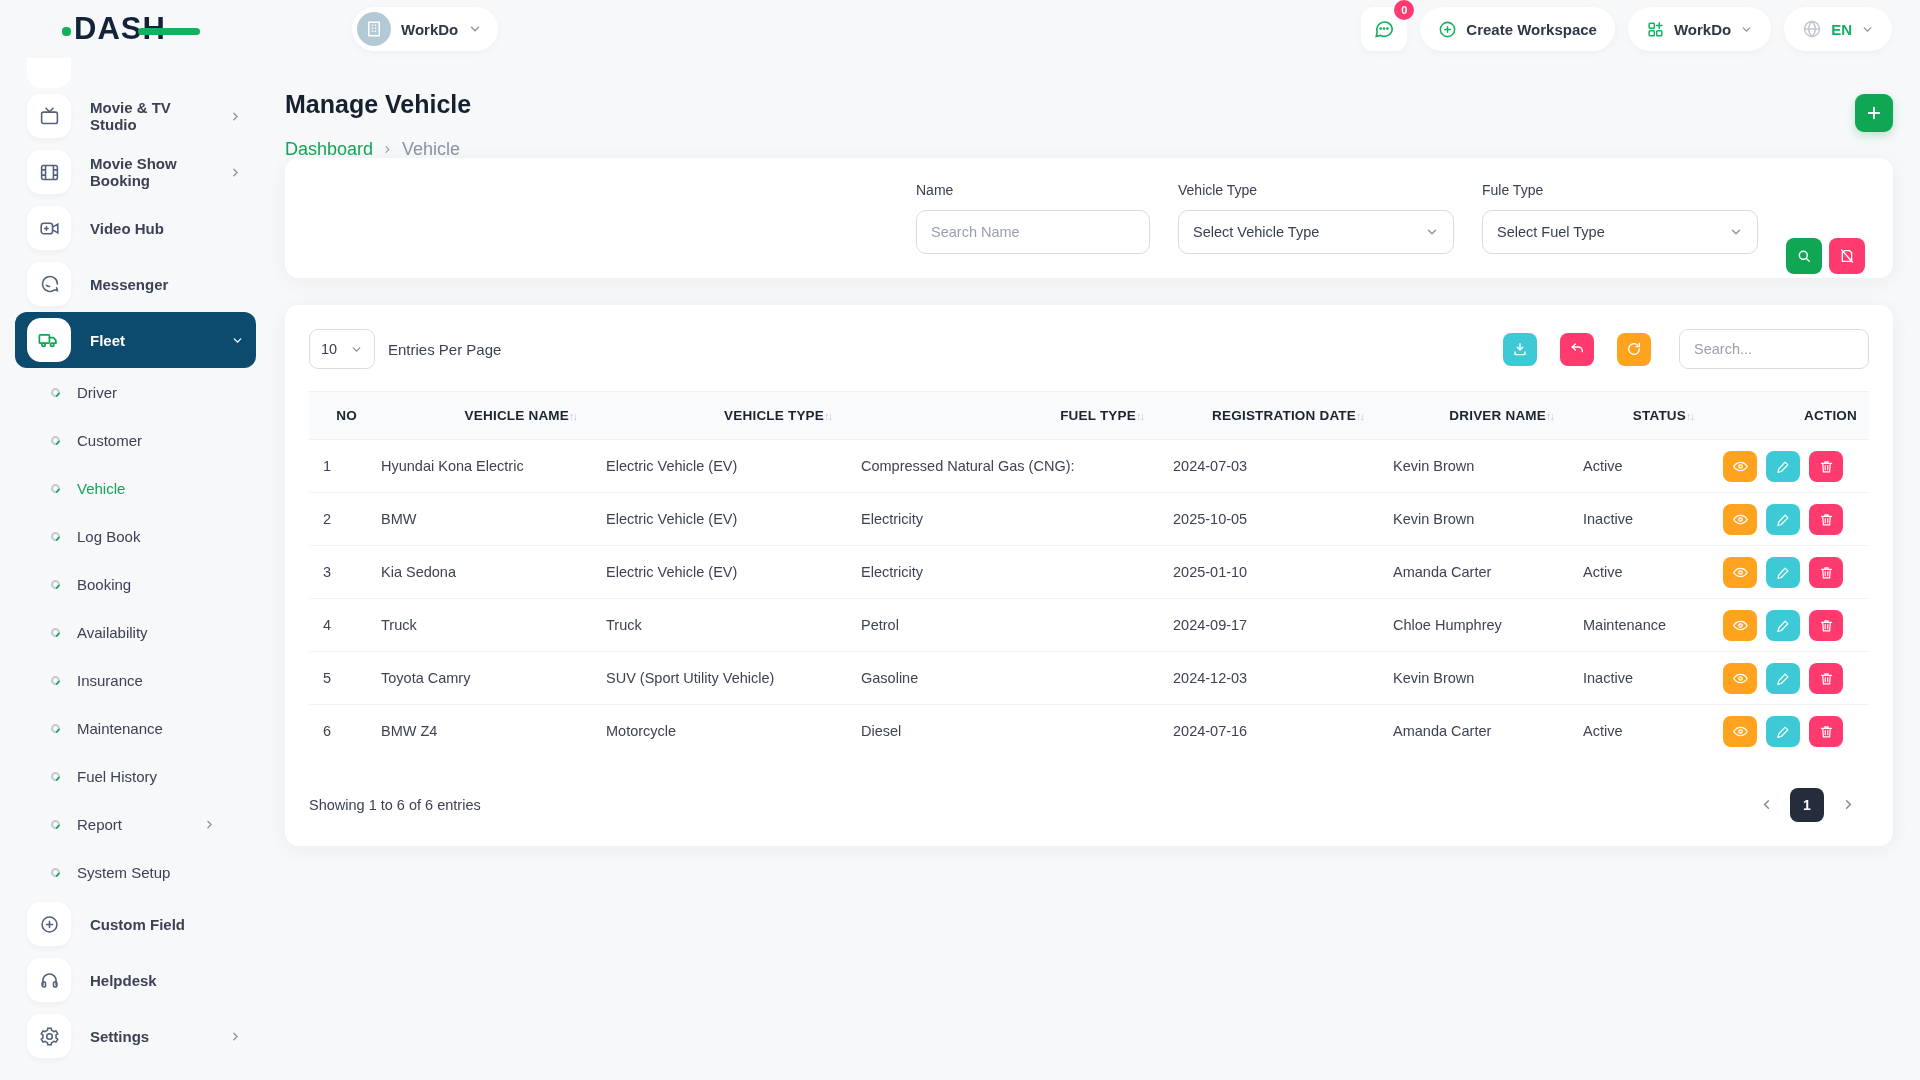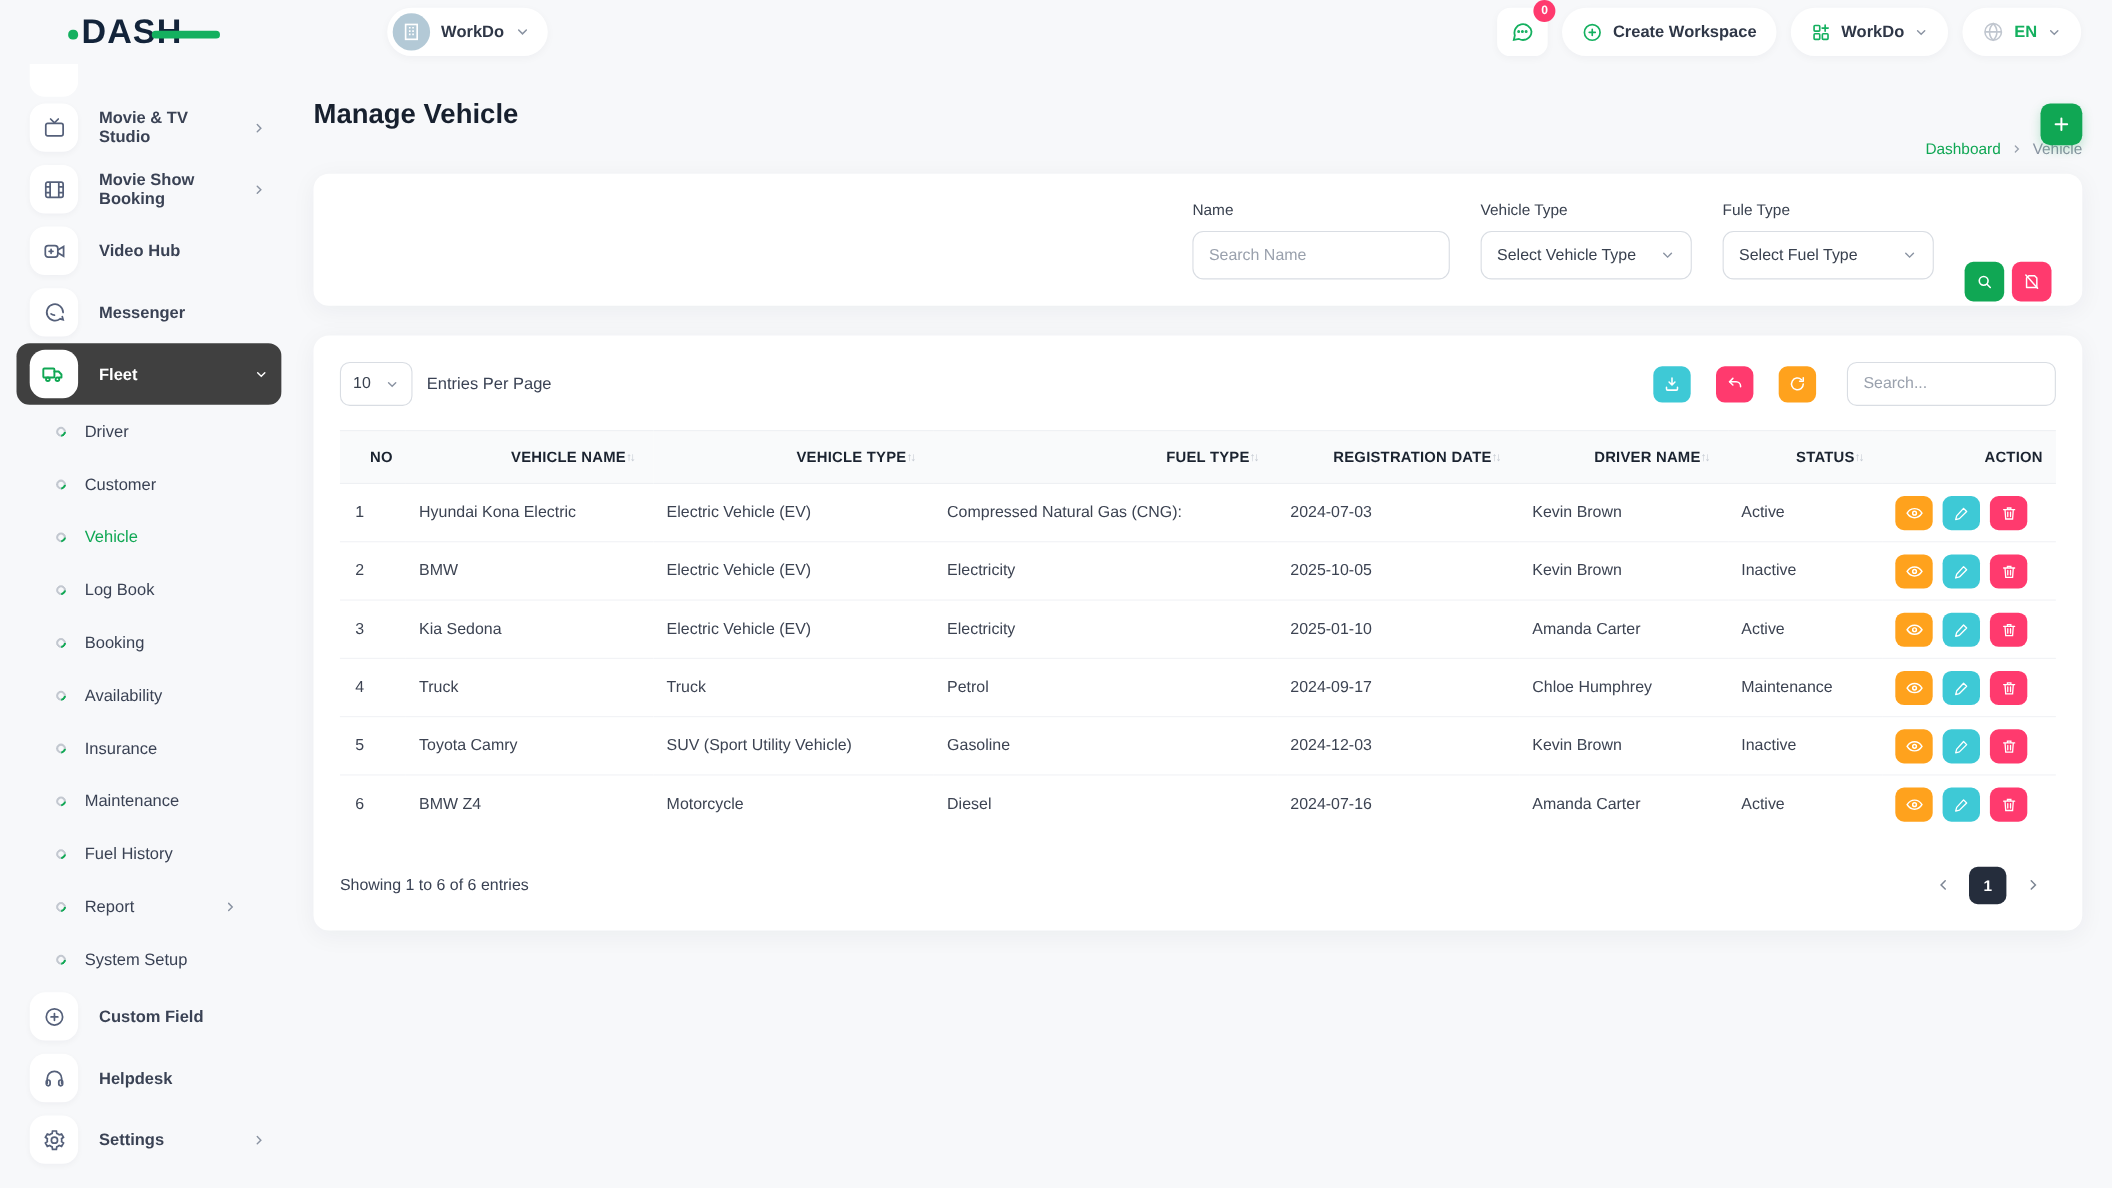--- a/index.html
+++ b/index.html
@@ -34,49 +34,49 @@
   .sidebar { width:256px; flex:0 0 256px; padding:0 0 0 15px; overflow:hidden; }
   .main { flex:1; padding:14px 27px 0 29px; }
 
   
   .partial-tile { width:44px; height:30px; margin-left:12px; background:#fff; border-radius:0 0 14px 14px; }
   .side-item { height:56px; display:flex; align-items:center; gap:19px; padding:0 14px 0 12px; cursor:pointer; }
   .icon-tile { width:44px; height:44px; border-radius:14px; background:#fff; display:flex; align-items:center; justify-content:center;
     color:#55607a; box-shadow:0 2px 6px rgba(20,30,60,.04); flex:0 0 44px; }
   .side-label { font-size:15px; font-weight:600; color:#3a4254; flex:1; }
   .side-chev { color:#8a93a2; display:flex; }
-  .side-item.active-parent { background:#404040; border-radius:12px; margin-right:0; padding-right:12px; }
+  .side-item.active-parent { background:#0c4a6e; border-radius:12px; margin-right:0; padding-right:12px; }
   .side-item.active-parent .icon-tile { color:#10a754; box-shadow:none; }
   .side-item.active-parent .side-label { color:#fff; }
   .side-item.active-parent .side-chev { color:#fff; }
   .sub-item { height:48px; display:flex; align-items:center; gap:17px; padding-left:36px; cursor:pointer; }
   .bullet { width:9px; height:9px; border-radius:50%; border:2px solid #c3c8d0; border-bottom-color:#10a754; transform:rotate(-45deg); flex:0 0 9px;}
   .sub-label { font-size:15px; font-weight:500; color:#3a4254; flex:1; }
   .sub-item.active .sub-label { color:#10a754; }
   .sub-chev { color:#8a93a2; margin-right:40px; display:flex; }
 
   
   .page-head { position:relative; padding-top:18px; height:86px; }
   .page-title { font-size:25px; font-weight:700; color:#17202e; }
-  .breadcrumb { display:flex; align-items:center; gap:9px; margin-top:8px; font-size:14px;justify-content:flex-end; }
+  .breadcrumb { display:flex; align-items:center; gap:9px; margin-top:20px; font-size:18px; }
   .crumb-link { color:#10a754; cursor:pointer; }
   .crumb-sep { color:#9aa1ad; display:flex; }
   .crumb-current { color:#8a93a2; }
   .add-btn { position:absolute; right:0; top:22px; width:38px; height:38px; border-radius:9px; background:#10a754;
     color:#fff; display:flex; align-items:center; justify-content:center; cursor:pointer; box-shadow:0 4px 10px rgba(16,167,84,.25); }
 
   
   .card { background:#fff; border-radius:14px; box-shadow:0 4px 22px rgba(25,35,65,.05); }
   .filter-card { height:120px; display:flex; align-items:center; justify-content:flex-end; gap:28px; padding:0 28px; }
   .f-group { display:flex; flex-direction:column; gap:12px; }
   .f-label { font-size:14px; color:#39414f; }
   .f-input { width:234px; height:44px; border:1px solid #d9dde3; border-radius:10px; padding:0 14px; font-size:14.5px;
     font-family:"Liberation Sans", sans-serif; color:#39414f; outline:none; background:#fff; }
   .f-input::placeholder { color:#9aa1ad; }
-  .f-select { width:192px; height:44px; border:1px solid #d9dde3; border-radius:10px; padding:0 14px; font-size:14.5px;
+  .f-select { width:276px; height:44px; border:1px solid #d9dde3; border-radius:10px; padding:0 14px; font-size:14.5px;
     display:flex; align-items:center; justify-content:space-between; color:#39414f; cursor:pointer; background:#fff; }
   .f-actions { display:flex; gap:7px; align-self:flex-end; margin-bottom:4px; }
   .sq-btn { width:36px; height:36px; border-radius:8px; display:flex; align-items:center; justify-content:center; color:#fff; cursor:pointer; border:none; }
   .sq-green { background:#10a754; }
   .sq-pink { background:#ff3a6e; }
 
   .table-card { margin-top:27px; padding:24px; }
   .tc-controls { display:flex; align-items:center; gap:13px; }
   .entries-select { width:66px; height:40px; border:1px solid #d9dde3; border-radius:9px; display:flex; align-items:center;
     justify-content:space-between; padding:0 11px; font-size:14.5px; color:#39414f; cursor:pointer; }

